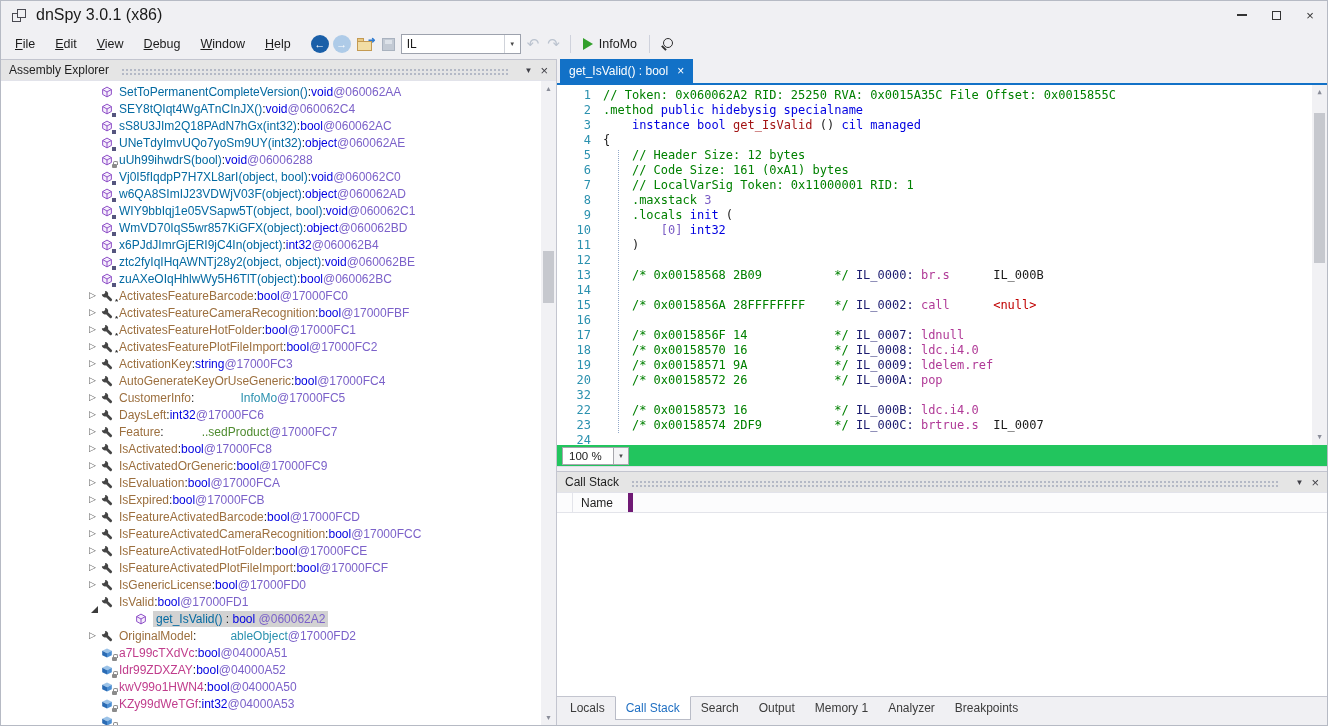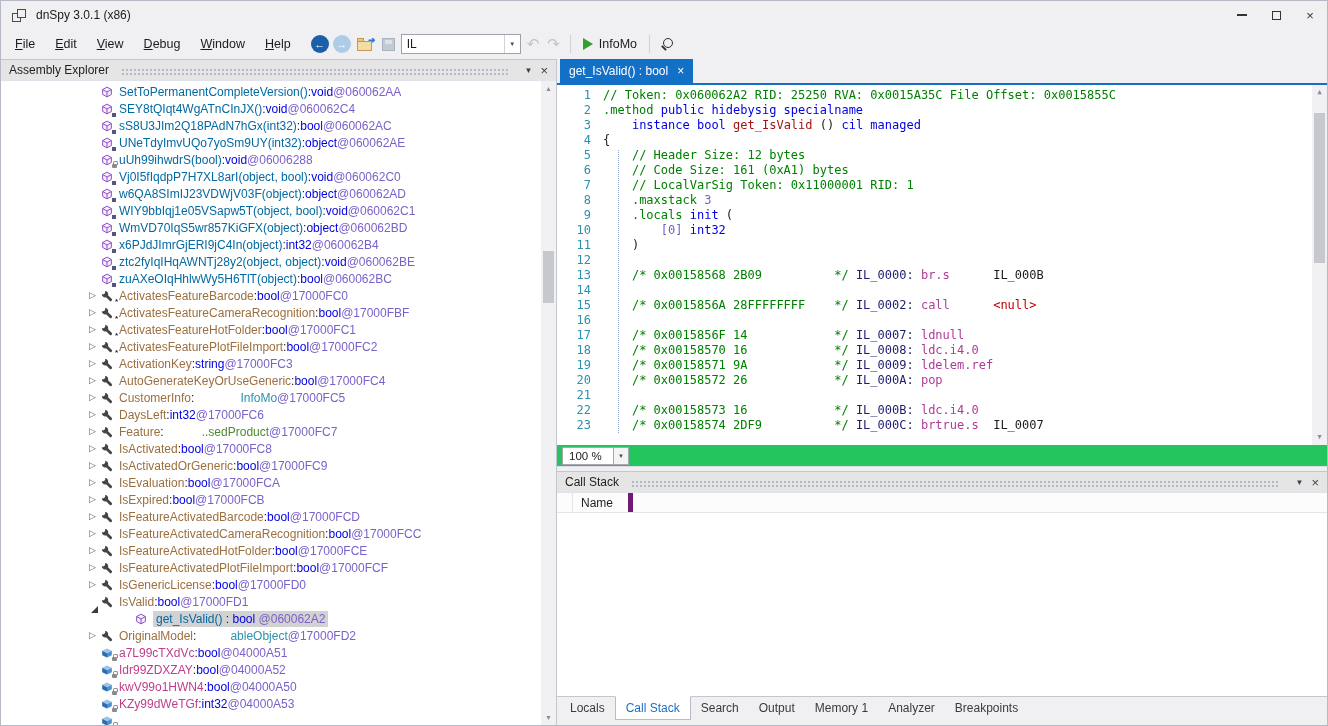--- a/index.html
+++ b/index.html
@@ -4,21 +4,21 @@
 <style>
   * { margin:0; padding:0; box-sizing:border-box; }
   html,body { width:1328px; height:726px; overflow:hidden; font-family:"Liberation Sans",sans-serif; }
   .win { width:1328px; height:726px; background:#f0f0f3; border:1px solid #b6bac4; display:flex; flex-direction:column; }
 
   
   .titlebar { height:28px; display:flex; align-items:center; flex:none; }
   .appicon { width:14px; height:13px; position:relative; margin:0 10px 0 11px; }
   .appicon .sq1 { position:absolute; left:0; bottom:0; width:9px; height:9px; border:1.4px solid #4a4a52; background:#f0f0f3; }
   .appicon .sq2 { position:absolute; right:0; top:0; width:9px; height:9px; border:1.4px solid #4a4a52; background:#f0f0f3; }
-  .apptitle { font-size:12px; color:#1a1a1a; }
+  .apptitle { font-size:16px; color:#1a1a1a; }
   .winbtns { margin-left:auto; display:flex; height:100%; }
   .wbtn { width:34px; height:100%; display:flex; align-items:center; justify-content:center; color:#333; font-size:13px; }
   .wbtn .maxsq { width:9px; height:9px; border:1.3px solid #333; display:inline-block; }
   .wbtn .minbar { width:10px; height:2.5px; background:#333; display:inline-block; }
 
   
   .menubar { height:30px; display:flex; align-items:center; padding-left:4px; flex:none; }
   .menu-item { font-size:12.5px; color:#1b1b1b; padding:4px 10px; cursor:default; }
   .menu-item .u { text-decoration:underline; }
   .tbar { display:flex; align-items:center; margin-left:10px; gap:4px; }
@@ -811,30 +811,34 @@
             </div>
             <div class="cline">
               <span class="ln">19</span>
               <span class="ltext"><span class="c-pl">    </span><span class="c-cm">/* 0x00158571 9A            */</span><span class="c-pl"> </span><span class="c-lbl">IL_0009:</span><span class="c-op"> ldelem.ref</span></span>
             </div>
             <div class="cline">
               <span class="ln">20</span>
               <span class="ltext"><span class="c-pl">    </span><span class="c-cm">/* 0x00158572 26            */</span><span class="c-pl"> </span><span class="c-lbl">IL_000A:</span><span class="c-op"> pop</span></span>
             </div>
             <div class="cline">
-              <span class="ln">21</span>
+              <span class="ln">32</span>
               <span class="ltext"></span>
             </div>
             <div class="cline">
               <span class="ln">22</span>
               <span class="ltext"><span class="c-pl">    </span><span class="c-cm">/* 0x00158573 16            */</span><span class="c-pl"> </span><span class="c-lbl">IL_000B:</span><span class="c-op"> ldc.i4.0</span></span>
             </div>
             <div class="cline">
               <span class="ln">23</span>
               <span class="ltext"><span class="c-pl">    </span><span class="c-cm">/* 0x00158574 2DF9          */</span><span class="c-pl"> </span><span class="c-lbl">IL_000C:</span><span class="c-op"> brtrue.s</span><span class="c-pl">  IL_0007</span></span>
+            </div>
+            <div class="cline">
+              <span class="ln">24</span>
+              <span class="ltext"></span>
             </div>
           </div>
         <div class="vscroll">
           <span class="sarr sup">▲</span>
           <span class="sarr sdn">▼</span>
           <span class="thumb" style="top:28px;height:150px;"></span>
         </div>
       </div>
 
       <div class="zoombar">

